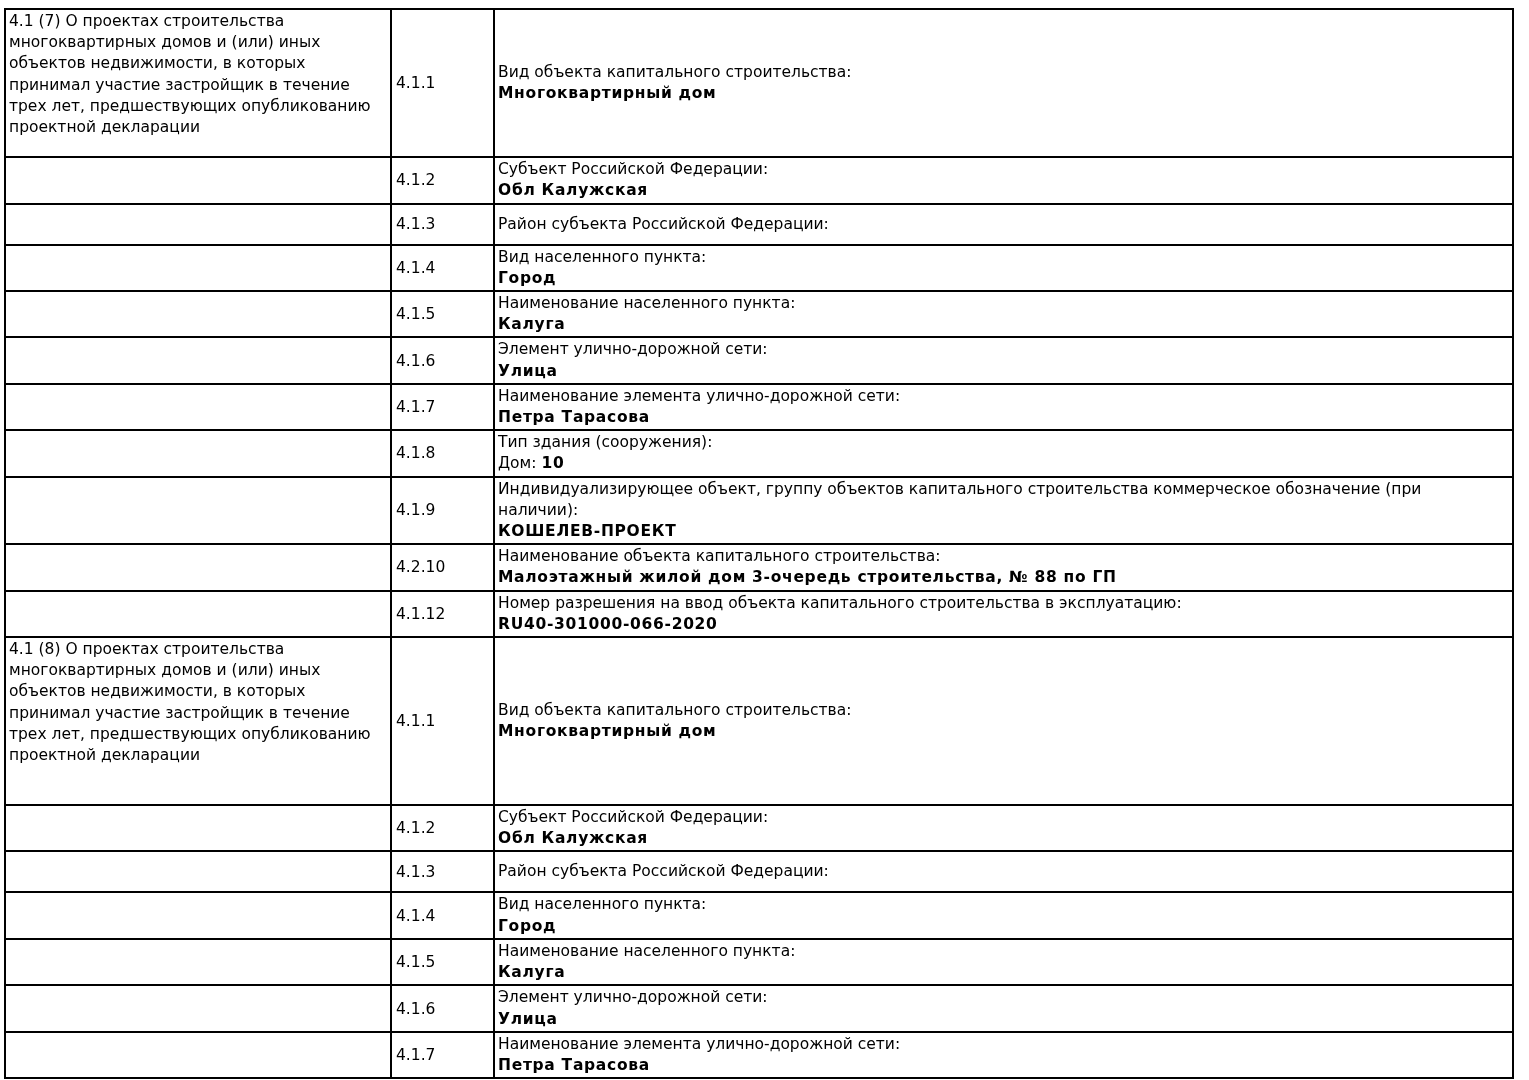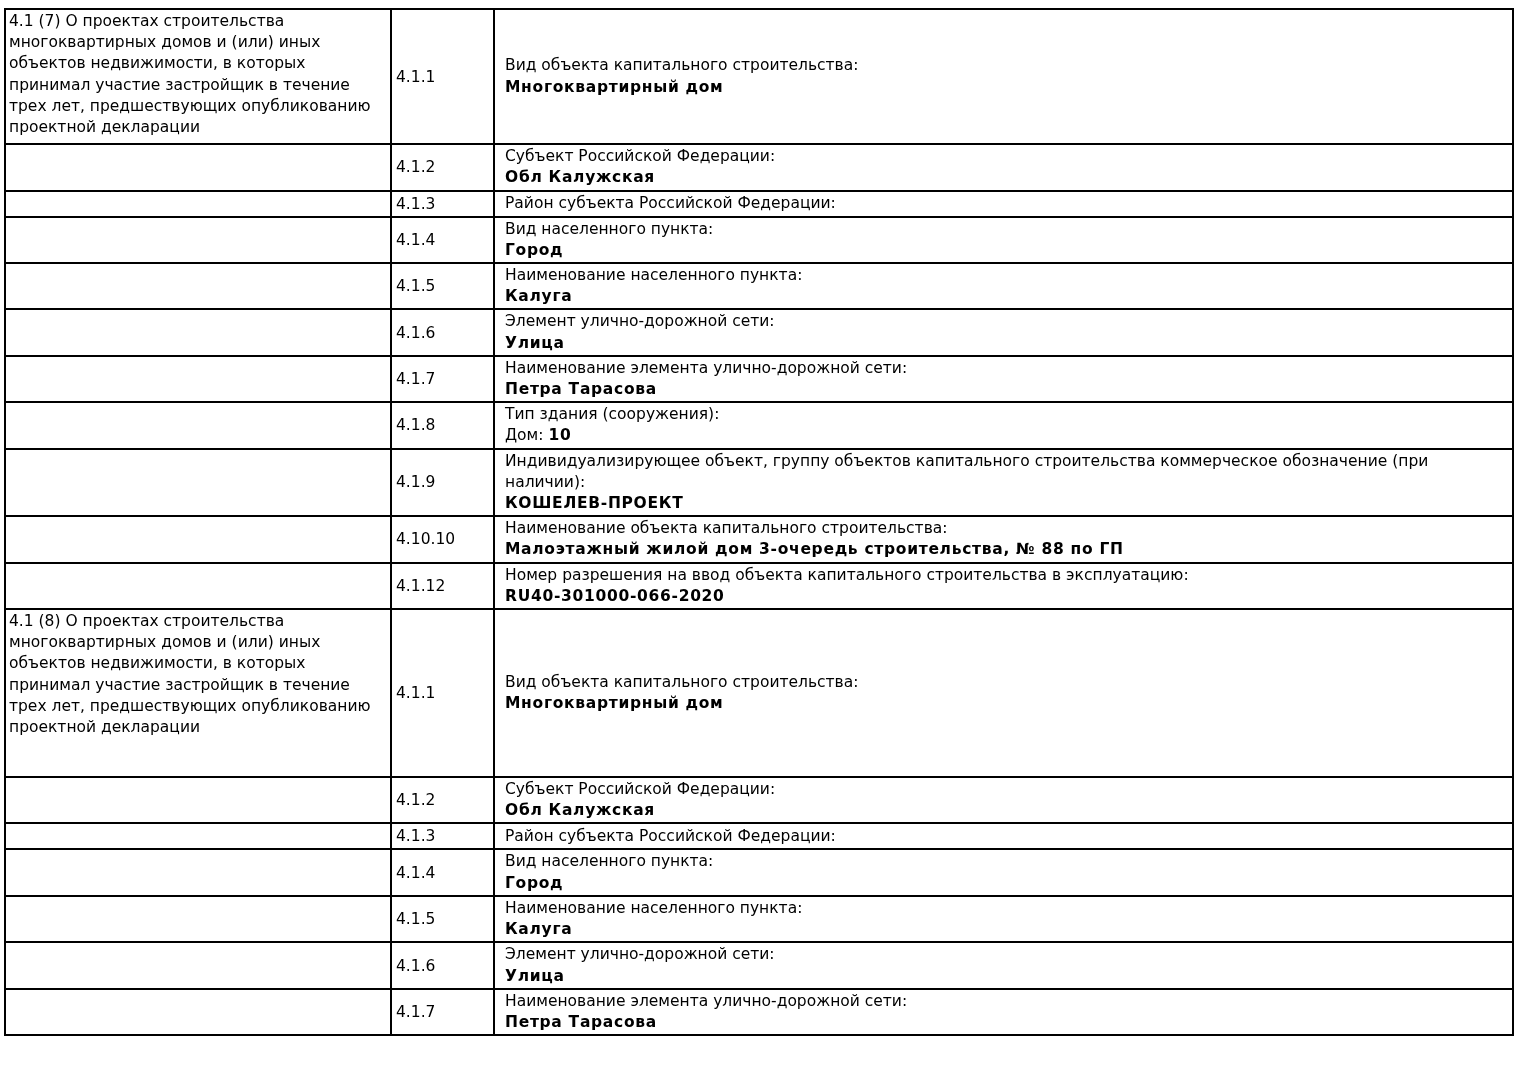--- a/index.html
+++ b/index.html
@@ -21,46 +21,46 @@
     width: 1508px;
   }
   td {
     border: 2px solid #000000;
     overflow: hidden;
     font-size: 15.5px;
   }
   
   td.c-desc {
     vertical-align: top;
-    padding: 1px 3px 5px 3px;
+    padding: 1px 3px 18px 3px;
     line-height: 21.2px;
   }
   
   td.c-num {
     vertical-align: middle;
     padding: 1px 2px 1px 4px;
   }
   
   td.c-val {
     vertical-align: middle;
-    padding: 1px 6px 1px 10px;
+    padding: 1px 6px 1px 3px;
     line-height: 21.2px;
   }
   .lbl { font-weight: normal; }
   .val .vb {
     font-weight: bold;
     letter-spacing: 0.7px;
     text-align: right;
   }
   .val .vp { font-weight: normal; letter-spacing: 0; }
   
   tr.h-tall   { height: 130px; }
   tr.h-tall2  { height: 168px; }
   tr.h-std    { height: 44px; }
-  tr.h-single { height: 26px; }
+  tr.h-single { height: 41px; }
   tr.h-three  { height: 66px; }
 </style>
 </head>
 <body>
 
 <table class="decl">
   <colgroup>
     <col style="width:386px">
     <col style="width:103px">
     <col style="width:1019px">
@@ -133,21 +133,21 @@
     <tr class="h-three">
       <td class="c-desc"></td>
       <td class="c-num">4.1.9</td>
       <td class="c-val">
         <div class="lbl">Индивидуализирующее объект, группу объектов капитального строительства коммерческое обозначение (при наличии):</div>
         <div class="val"><span class="vb">КОШЕЛЕВ-ПРОЕКТ</span></div>
       </td>
     </tr>
     <tr class="h-std">
       <td class="c-desc"></td>
-      <td class="c-num">4.10.10</td>
+      <td class="c-num">4.2.10</td>
       <td class="c-val">
         <div class="lbl">Наименование объекта капитального строительства:</div>
         <div class="val"><span class="vb">Малоэтажный жилой дом 3-очередь строительства, № 88 по ГП</span></div>
       </td>
     </tr>
     <tr class="h-std">
       <td class="c-desc"></td>
       <td class="c-num">4.1.12</td>
       <td class="c-val">
         <div class="lbl">Номер разрешения на ввод объекта капитального строительства в эксплуатацию:</div>

